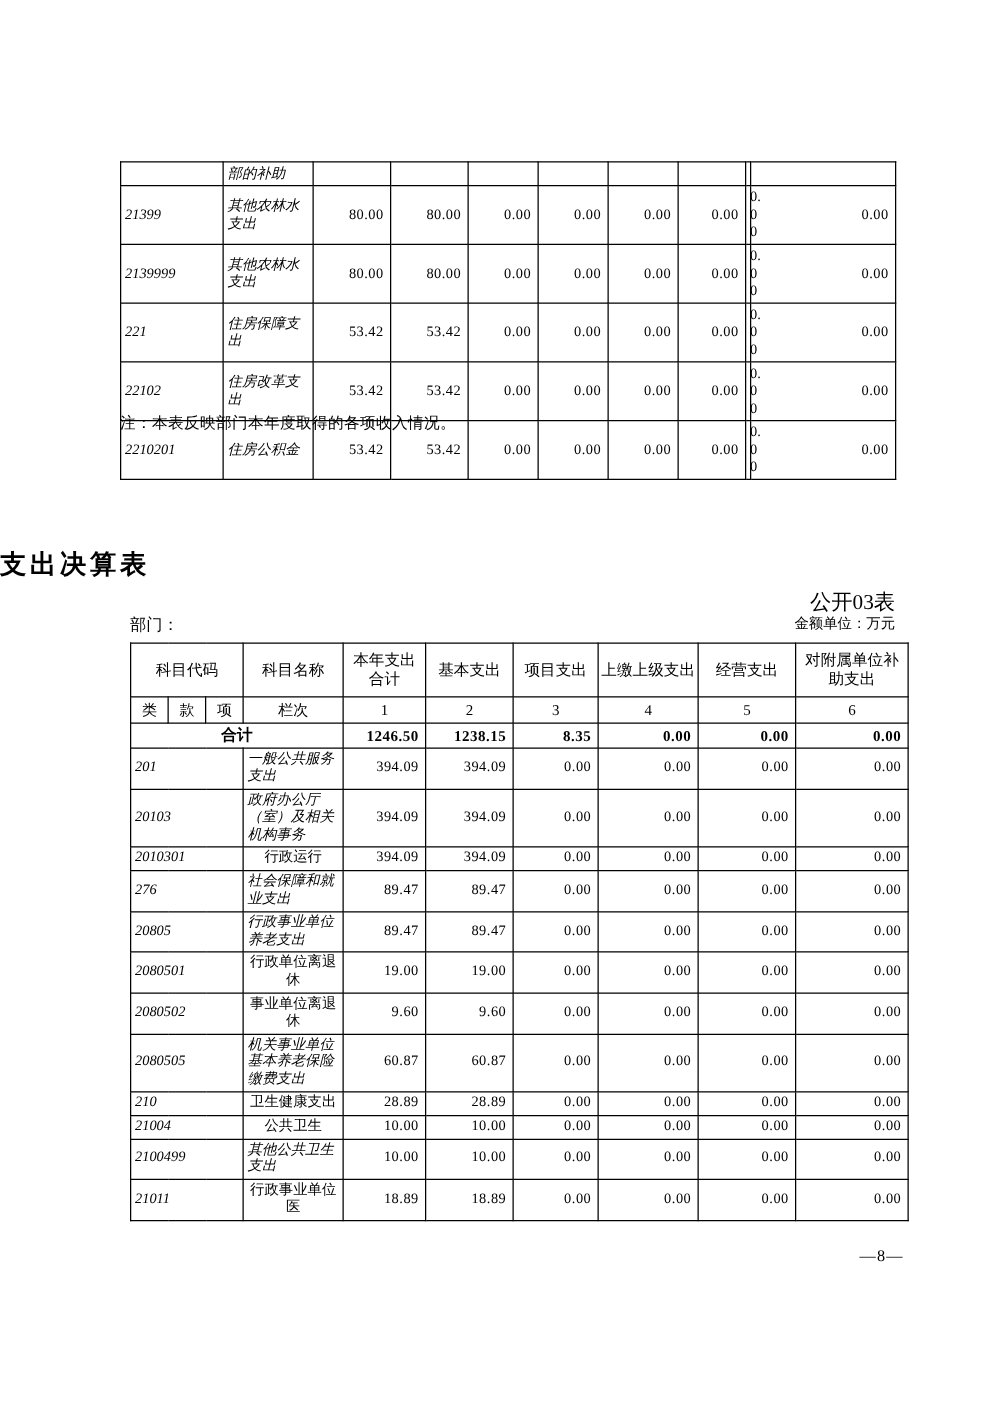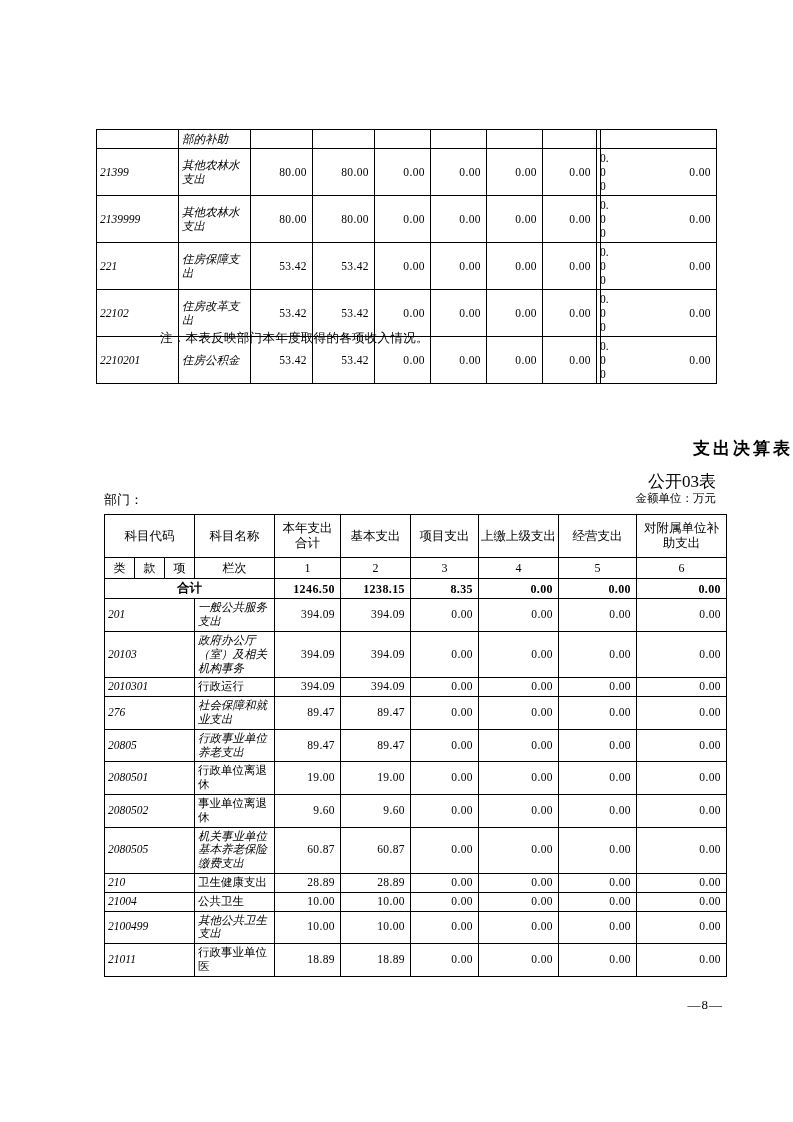--- a/index.html
+++ b/index.html
@@ -43,44 +43,42 @@
     font-weight: normal;
     vertical-align: middle;
     word-break: break-all;
   }
   .num {
     text-align: right;
     padding-right: 5px !important;
     font-family: "Liberation Serif", serif;
     letter-spacing: 0.4px;
   }
-  .ctr { text-align: left; }
+  .ctr { text-align: center; }
   .lft { text-align: left; font-style: italic; }
 
   .note {
     position: absolute;
-    left: 112px;
+    left: 96px;
     top: 330px;
     font-size: 12.5px;
     letter-spacing: 0.3px;
-    padding-left: 48px;
   }
 
   
   .doc-title {
     position: absolute;
     left: 0;
     right: 0;
     top: 437px;
-    text-align: right;
-    font-size: 17px;
+    text-align: left;
+    font-size: 21px;
     font-weight: bold;
     letter-spacing: 3px;
     font-family: "Liberation Sans", sans-serif;
-    padding-left: 20px;
   }
   .form-no {
     position: absolute;
     right: 77px;
     top: 470px;
     font-size: 17px;
     margin-left: 12px;
   }
   .dept-line {
     position: absolute;

